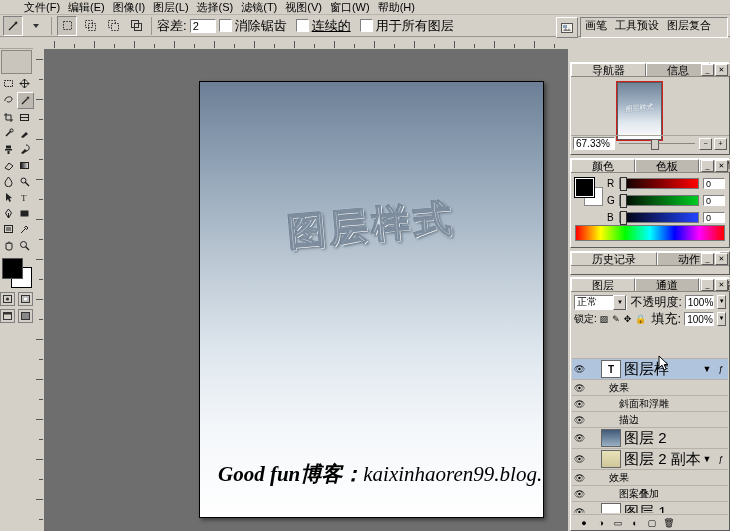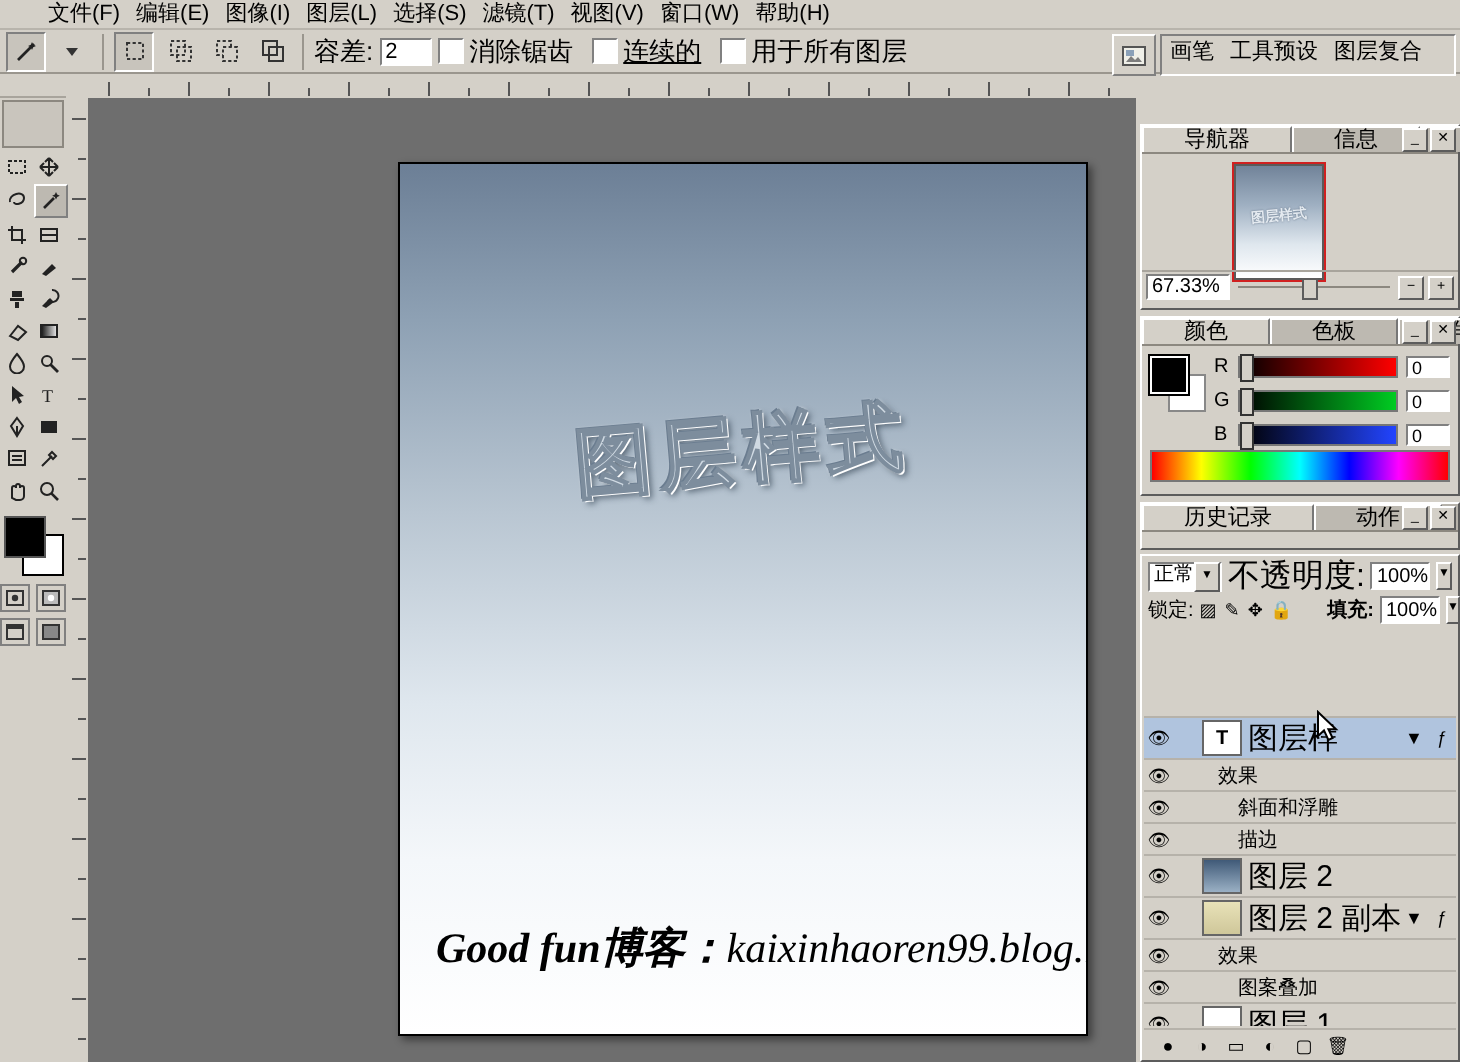--- a/index.html
+++ b/index.html
@@ -612,39 +612,48 @@
       <div class="ptab active">历史记录</div>
       <div class="ptab">动作</div>
       <div class="pclose">
         <div class="pbtn">_</div>
         <div class="pbtn">✕</div>
       </div>
     </div>
   </div>
 
   <div class="panel" id="layers">
+    <div class="ptabs">
+      <div class="ptab active">图层</div>
+      <div class="ptab">通道</div>
+      <div class="ptab">路径</div>
+      <div class="pclose">
+        <div class="pbtn">_</div>
+        <div class="pbtn">✕</div>
+      </div>
+    </div>
     <div class="lay-top">
       <div class="lay-row1">
         <div class="combo" style="width:78px;">
           <span>正常</span>
           <span class="arrow">▼</span>
         </div>
-        <span style="font-size:16px;white-space:nowrap;">不透明度:</span>
+        <span style="font-size:12px;white-space:nowrap;">不透明度:</span>
         <div class="smallfield">100%</div>
         <span class="arrow" style="width:10px;height:12px;background:#d4d0c8;border:1px solid #fff;border-right-color:#5c5c5c;border-bottom-color:#5c5c5c;font-size:6px;line-height:11px;text-align:center;">▼</span>
       </div>
       <div class="lay-row2">
         <span style="font-size:10px;white-space:nowrap;">锁定:</span>
         <div class="lock-icons">
           <span>▨</span>
           <span>✎</span>
           <span>✥</span>
           <span>🔒</span>
         </div>
-        <span style="font-size:10px;white-space:nowrap;margin-left:14px;font-weight:bold;">填充:</span>
+        <span style="font-size:13px;white-space:nowrap;margin-left:2px;">填充:</span>
         <div class="smallfield">100%</div>
         <span class="arrow" style="width:10px;height:12px;background:#d4d0c8;border:1px solid #fff;border-right-color:#5c5c5c;border-bottom-color:#5c5c5c;font-size:6px;line-height:11px;text-align:center;">▼</span>
       </div>
     </div>
 
     <div class="layer-list">
       <div class="lrow" style="height:8px;border-bottom:1px solid #b6b2aa;overflow:hidden;">
         <div class="lcol-eye"></div>
         <div class="lname"></div>
       </div>

